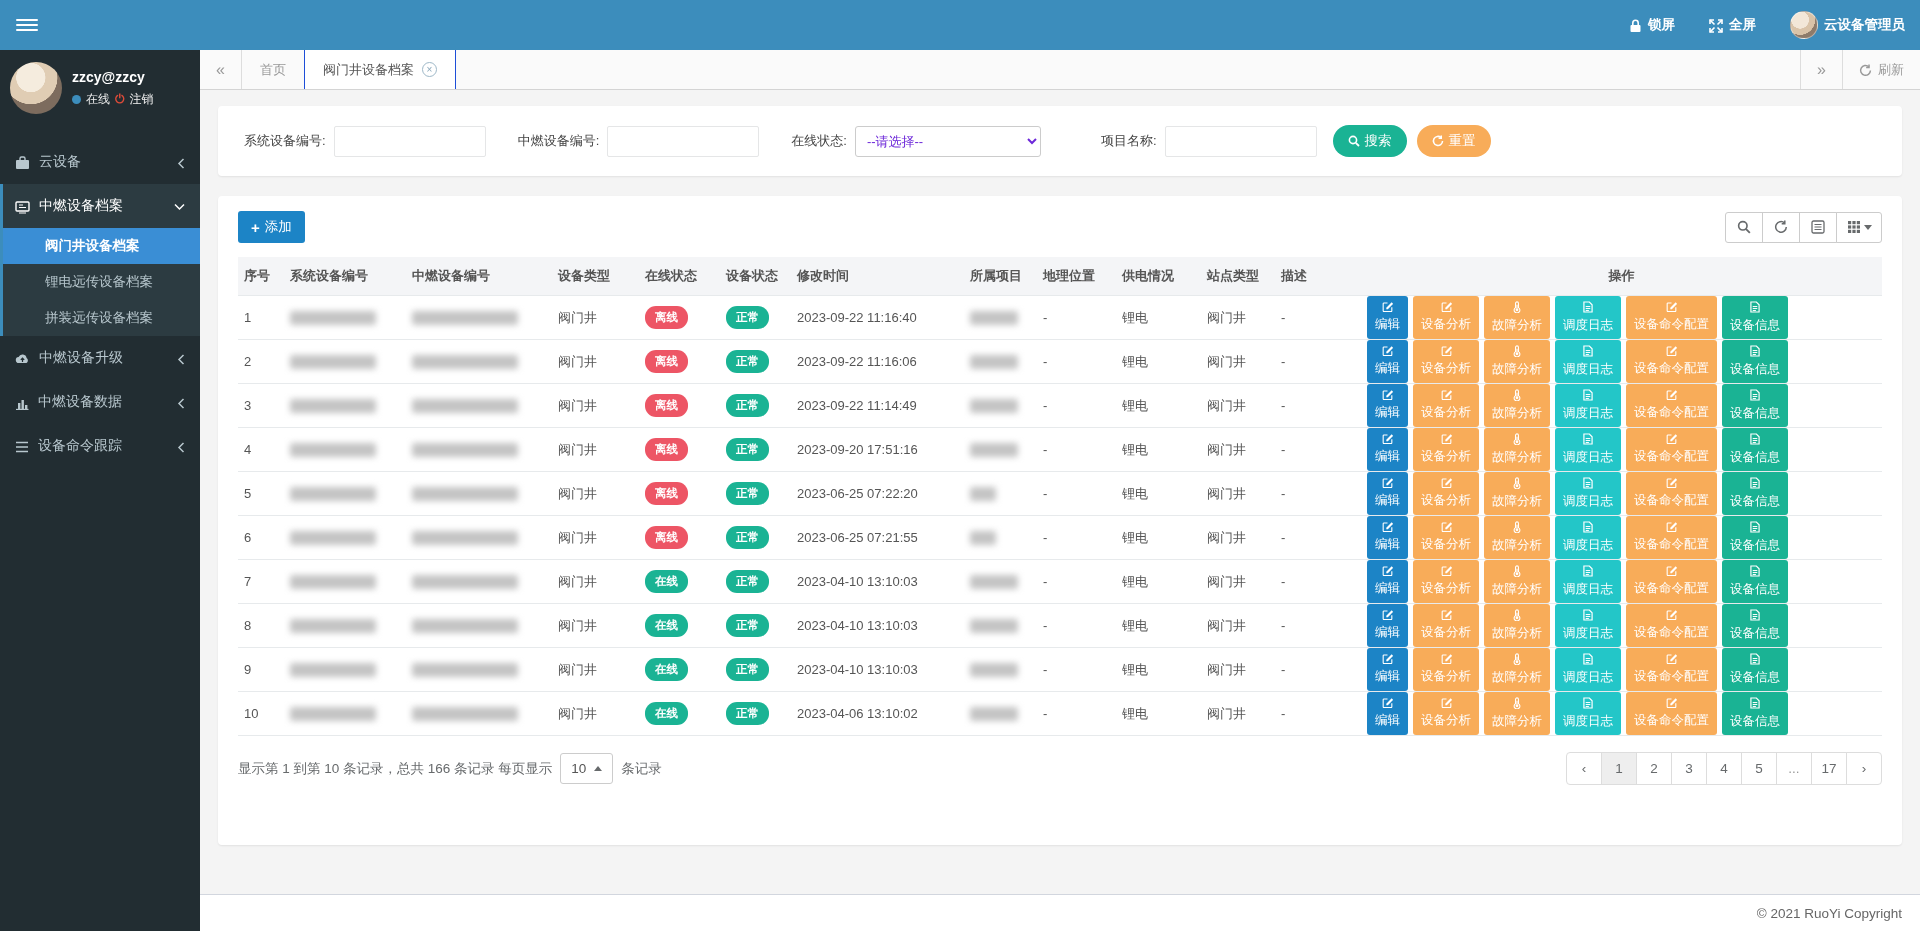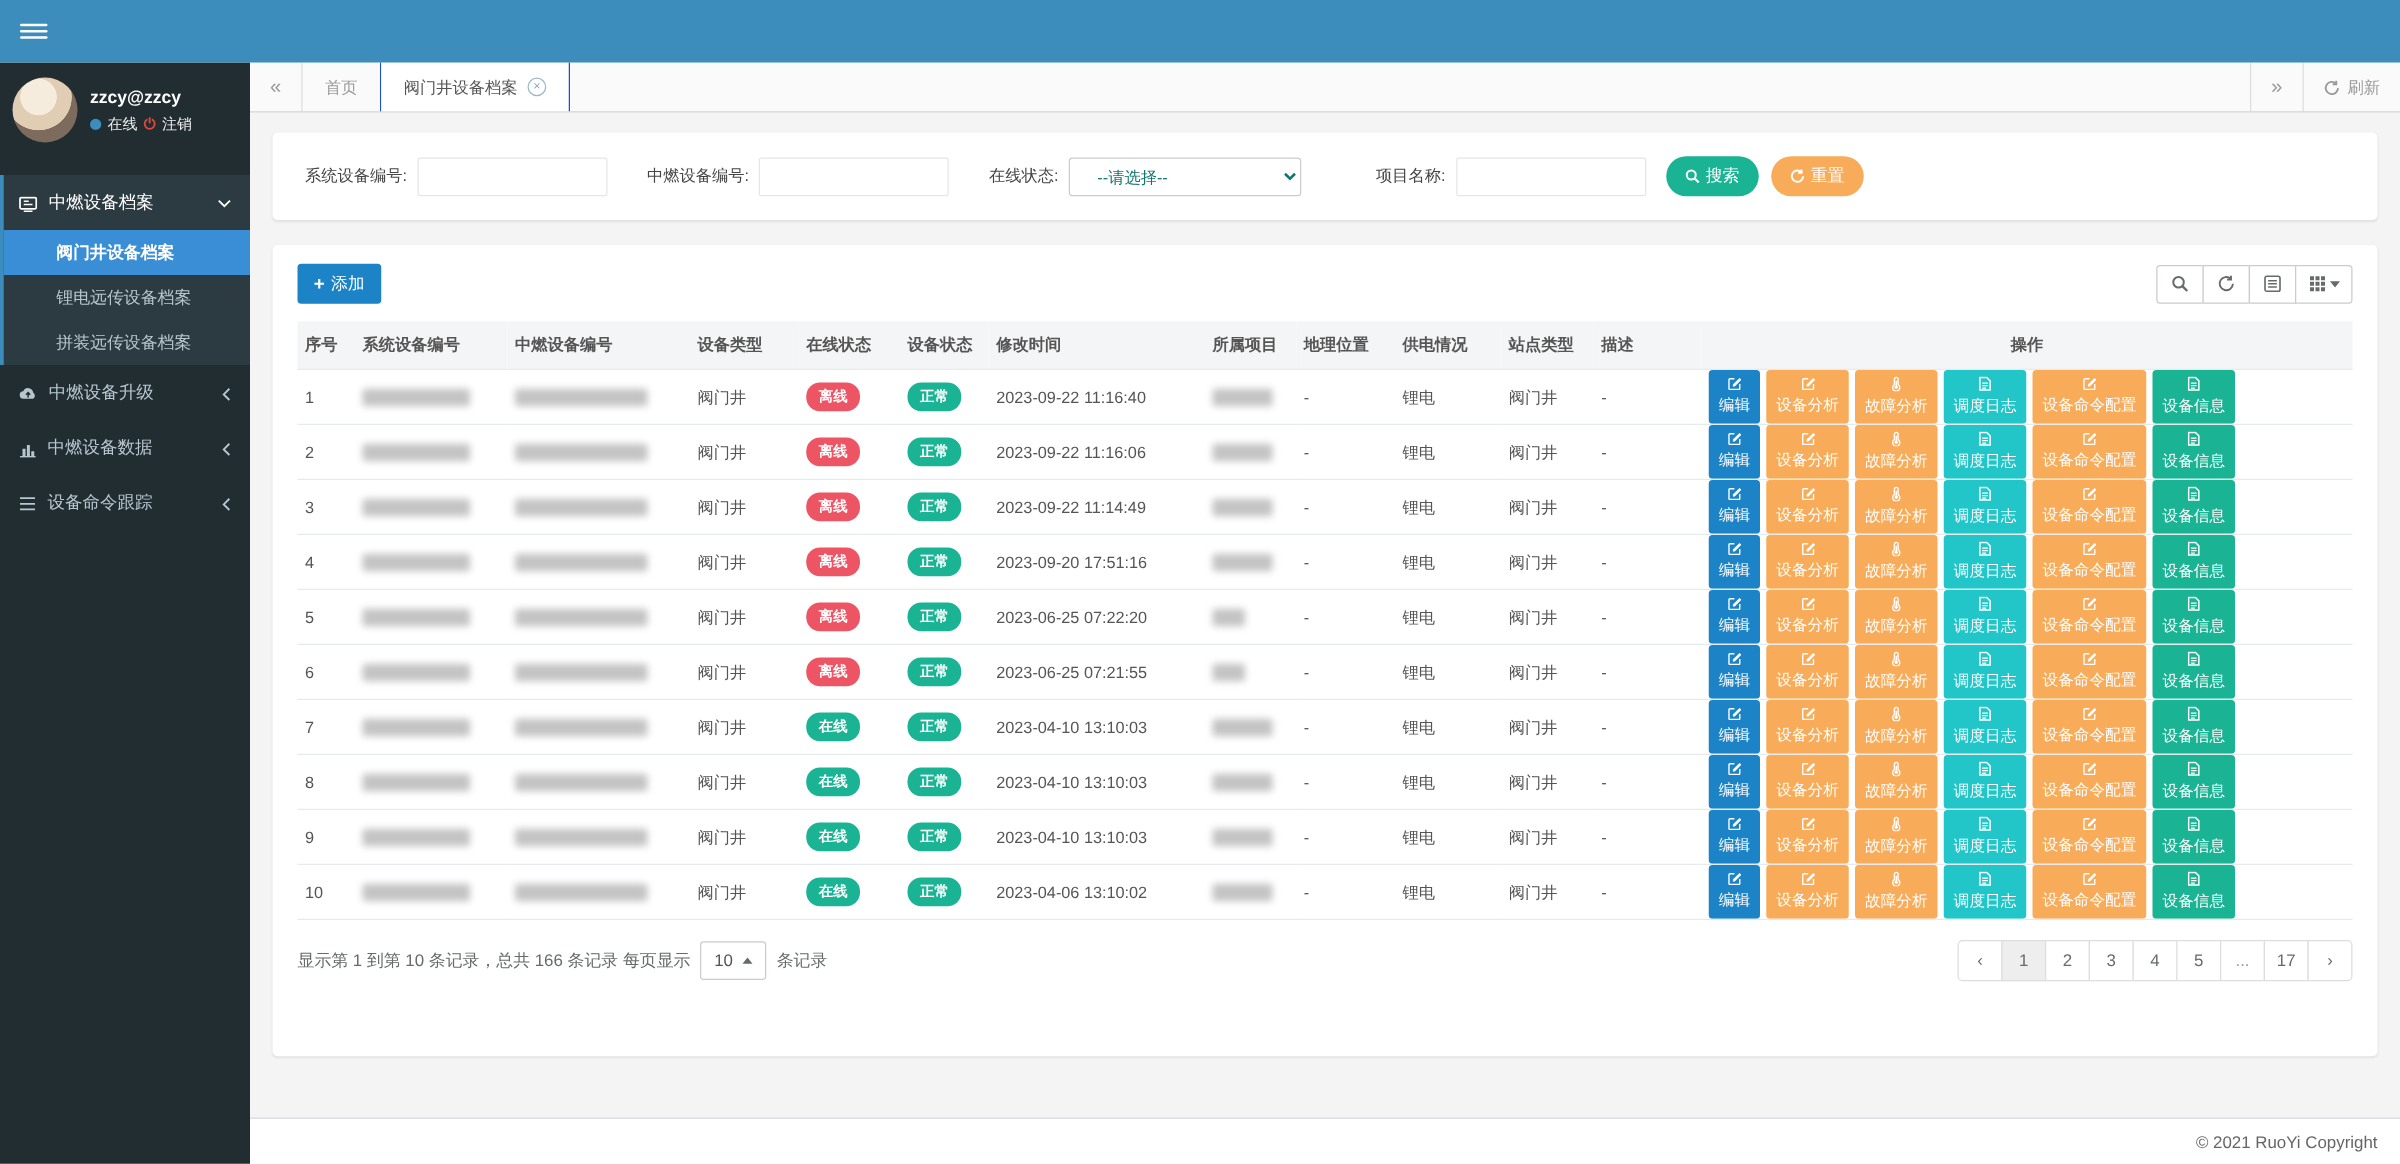--- a/index.html
+++ b/index.html
@@ -46,21 +46,21 @@
   .tab-refresh { display:flex; align-items:center; gap:6px; color:#999; padding:0 16px; border-left:1px solid #ddd; cursor:pointer; }
 
   .page { flex:1; padding:16px 18px; overflow:hidden; }
   .card { background:#fff; border-radius:4px; box-shadow:0 1px 2px rgba(0,0,0,.08); }
 
   
   .search-card { height:70px; display:flex; align-items:center; padding:0 26px; margin-bottom:20px; }
   .sfield { display:flex; align-items:center; }
   .sfield label { color:#444; margin-right:8px; }
   .sfield input[type=text] { width:152px; height:31px; border:1px solid #e5e6e7; border-radius:2px; padding:0 8px; font-size:13px; outline:none; }
-  .sfield select { width:186px; height:31px; border:1px solid #ccc; border-radius:3px; background:#fff; font-size:13px; color:#0f766e; padding:0 18px; }
+  .sfield select { width:186px; height:31px; border:1px solid #ccc; border-radius:3px; background:#fff; font-size:13px; color:#6d28d9; padding:0 7px; }
   .gap1 { width:32px; } .gap2 { width:60px; } .gap3 { width:16px; }
   .btn-pill { display:inline-flex; align-items:center; gap:5px; border:none; color:#fff; font-size:13.5px; padding:7px 15px; border-radius:16px; cursor:pointer; }
   .btn-search { background:#1ab394; }
   .btn-reset { background:#f8ac59; margin-left:10px; }
 
   
   .table-card { padding:15px 20px 60px 20px; }
   .table-top { display:flex; justify-content:space-between; align-items:center; margin-bottom:14px; }
   .btn-add { display:inline-flex; align-items:center; gap:5px; background:#1c84c6; color:#fff; border:none; border-radius:3px; padding:7px 13px; font-size:13.5px; cursor:pointer; }
   .tool-group { display:flex; }
@@ -99,38 +99,76 @@
 </head>
 <body>
 
 <header class="topbar">
   <div class="topnav">
     <div class="hamburger">
         <i></i>
         <i></i>
         <i></i>
       </div>
+    <div class="topnav-right">
+      <div class="topnav-item">
+        <span>
+          <svg class="ic" width="13" height="14" viewBox="0 0 13 14">
+              <rect x="1.5" y="6" width="10" height="7" rx="1" fill="#fff"></rect>
+              <path d="M3.8 6V4a2.7 2.7 0 0 1 5.4 0v2" fill="none" stroke="#fff" stroke-width="1.6"></path>
+            </svg>
+        </span>
+        <span>锁屏</span>
+      </div>
+      <div class="topnav-item">
+        <span>
+          <svg class="ic" width="14" height="14" viewBox="0 0 14 14" stroke="#fff" stroke-width="1.6" fill="#fff">
+            <path d="M1 5V1h4M13 5V1H9M1 9v4h4M13 9v4H9" fill="none"></path>
+            <path d="M1 1l4.5 4.5M13 1L8.5 5.5M1 13l4.5-4.5M13 13L8.5 8.5" fill="none"></path>
+          </svg>
+        </span>
+        <span>全屏</span>
+      </div>
+      <div class="topnav-item">
+        <span class="avatar-sm"></span>
+        <span>云设备管理员</span>
+      </div>
+    </div>
   </div>
 </header>
 
 <aside class="sidebar">
   <div class="user-panel">
     <div class="avatar-lg"></div>
     <div class="user-meta">
       <div class="uname">zzcy@zzcy</div>
       <div class="uline">
         <span class="dot-online"></span>
         <span>在线</span>
         <span class="logout-ic">⏻</span>
         <span>注销</span>
       </div>
     </div>
   </div>
 
   <nav class="menu">
+    <div class="menu-item">
+      <span>
+        <svg class="ic" width="15" height="14" viewBox="0 0 15 14" fill="#b8c7ce">
+            <rect x="1" y="4" width="13" height="9" rx="1"></rect>
+            <path d="M5 4V2.5A1.5 1.5 0 0 1 6.5 1h2A1.5 1.5 0 0 1 10 2.5V4" fill="none" stroke="#b8c7ce" stroke-width="1.4"></path>
+          </svg>
+      </span>
+      <span class="grow">云设备</span>
+      <span>
+        <svg class="ic" width="8" height="11" viewBox="0 0 8 11">
+            <path d="M6.5 1L2 5.5 6.5 10" fill="none" stroke="#b8c7ce" stroke-width="1.5"></path>
+          </svg>
+      </span>
+    </div>
 
     <div class="menu-group open">
       <div class="menu-item">
         <span>
           <svg class="ic" width="15" height="13" viewBox="0 0 15 13">
               <rect x="1" y="1" width="13" height="9" rx="1" fill="none" stroke="#fff" stroke-width="1.4"></rect>
               <path d="M4 12h7M4 4h4M4 6.5h7" stroke="#fff" stroke-width="1.2"></path>
             </svg>
         </span>
         <span class="grow">中燃设备档案</span>

